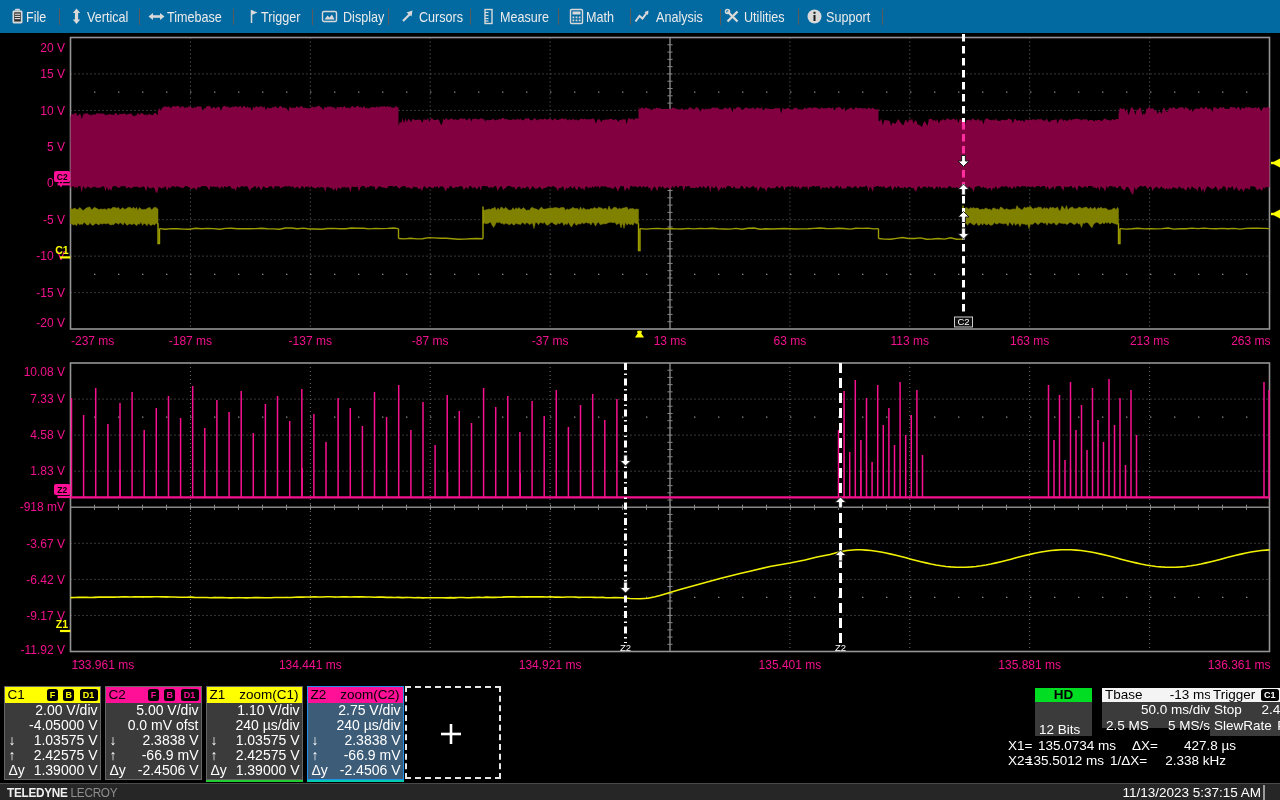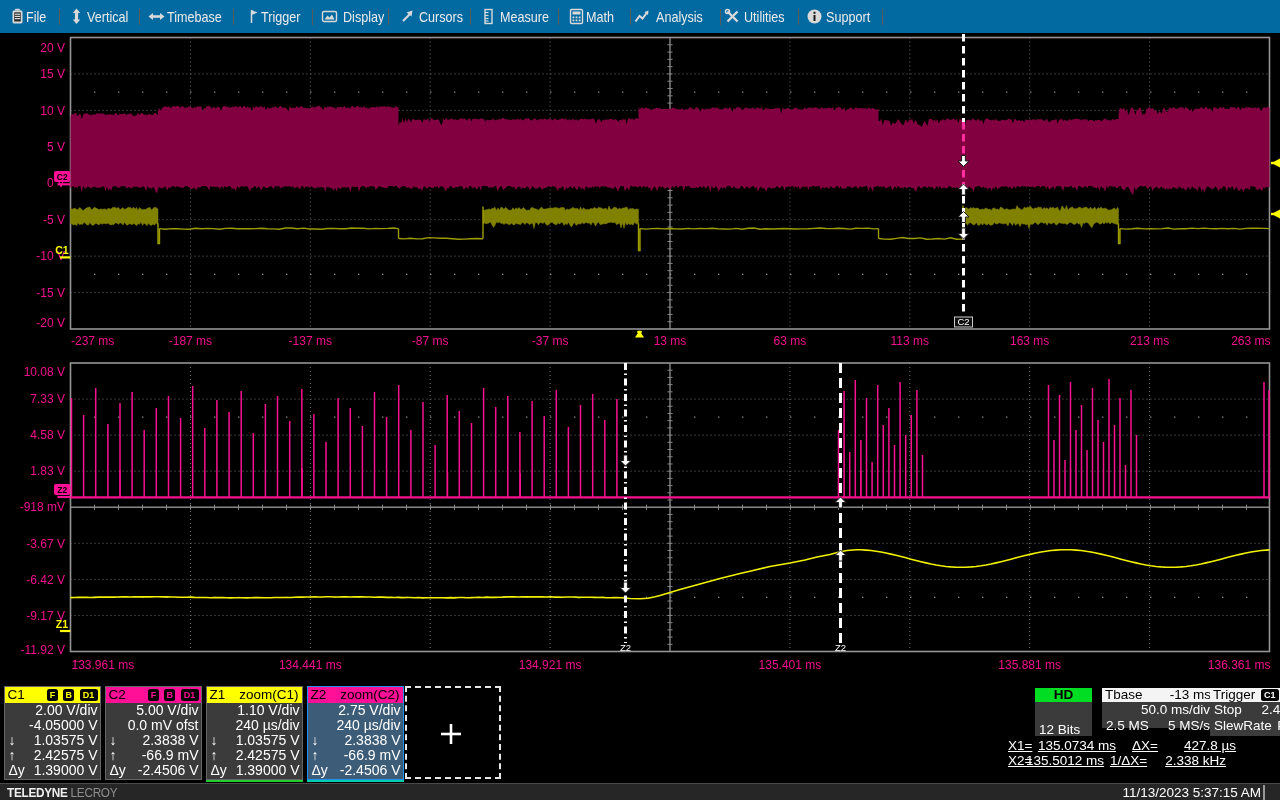--- a/index.html
+++ b/index.html
@@ -23,21 +23,21 @@
 .crow { position:relative; height:15.1px; line-height:15.1px; }
 .crow:first-of-type { margin-top:3px; }
 .cpre { position:absolute; left:4px; }
 .cval { position:absolute; right:2px; }
 .rbox { position:absolute; top:687.5px; background:#3b3b3b; color:#fff; font-size:13.5px;margin-left:32px; }
 .rhdr { height:14.5px; line-height:14.5px; color:#000; padding:0 3px; position:relative; }
 .rrow { height:15.5px; line-height:15.5px; padding:0 4px; }
 .tbd { position:absolute; top:1px; background:#000; color:#fff; border-radius:2.5px;
   font-size:9px; font-weight:bold; height:12px; line-height:12px; padding:0 3px; }
 .xrow { position:absolute; color:#fff; font-size:13.5px; height:15px; line-height:15px; }
-.xrow span { position:absolute; white-space:nowrap;text-decoration:underline; }
+.xrow span { position:absolute; white-space:nowrap; }
 #botbar { position:absolute; left:0; top:782.5px; width:1280px; height:17.5px;
   background:#262626; border-top:1px solid #4a4a4a; }
 #logo { position:absolute; left:7px; top:1.5px; font-size:13.5px; font-weight:bold;
   letter-spacing:-0.3px; transform:scaleX(0.87); transform-origin:0 0; }
 #dt { position:absolute; right:19px; top:1.5px; font-size:13.5px; color:#fff; }
 </style></head>
 <body>
 <svg id="scope" width="1280" height="800">
 <line x1="70.5" y1="73.9" x2="1269.5" y2="73.9" stroke="#6f6f6f" stroke-width="1" stroke-dasharray="1 3"></line>
 <line x1="70.5" y1="110.4" x2="1269.5" y2="110.4" stroke="#6f6f6f" stroke-width="1" stroke-dasharray="1 3"></line>

